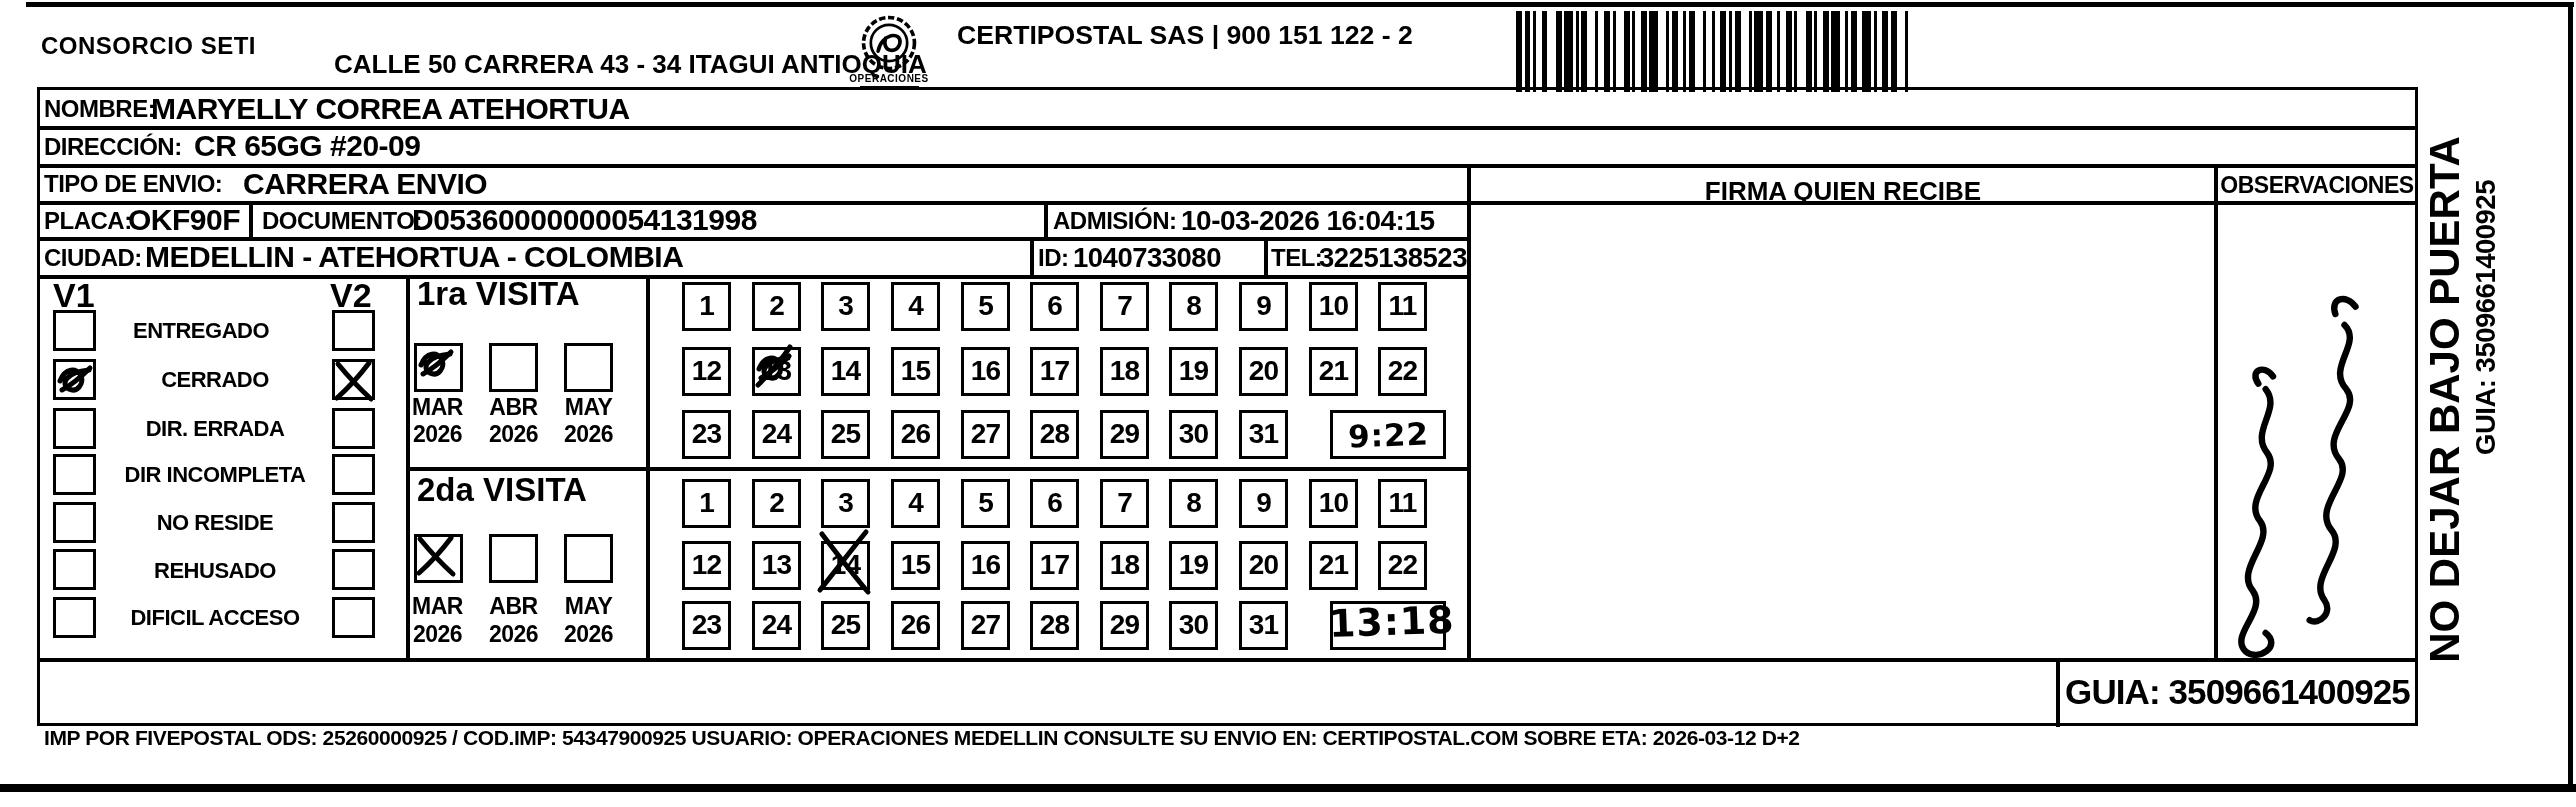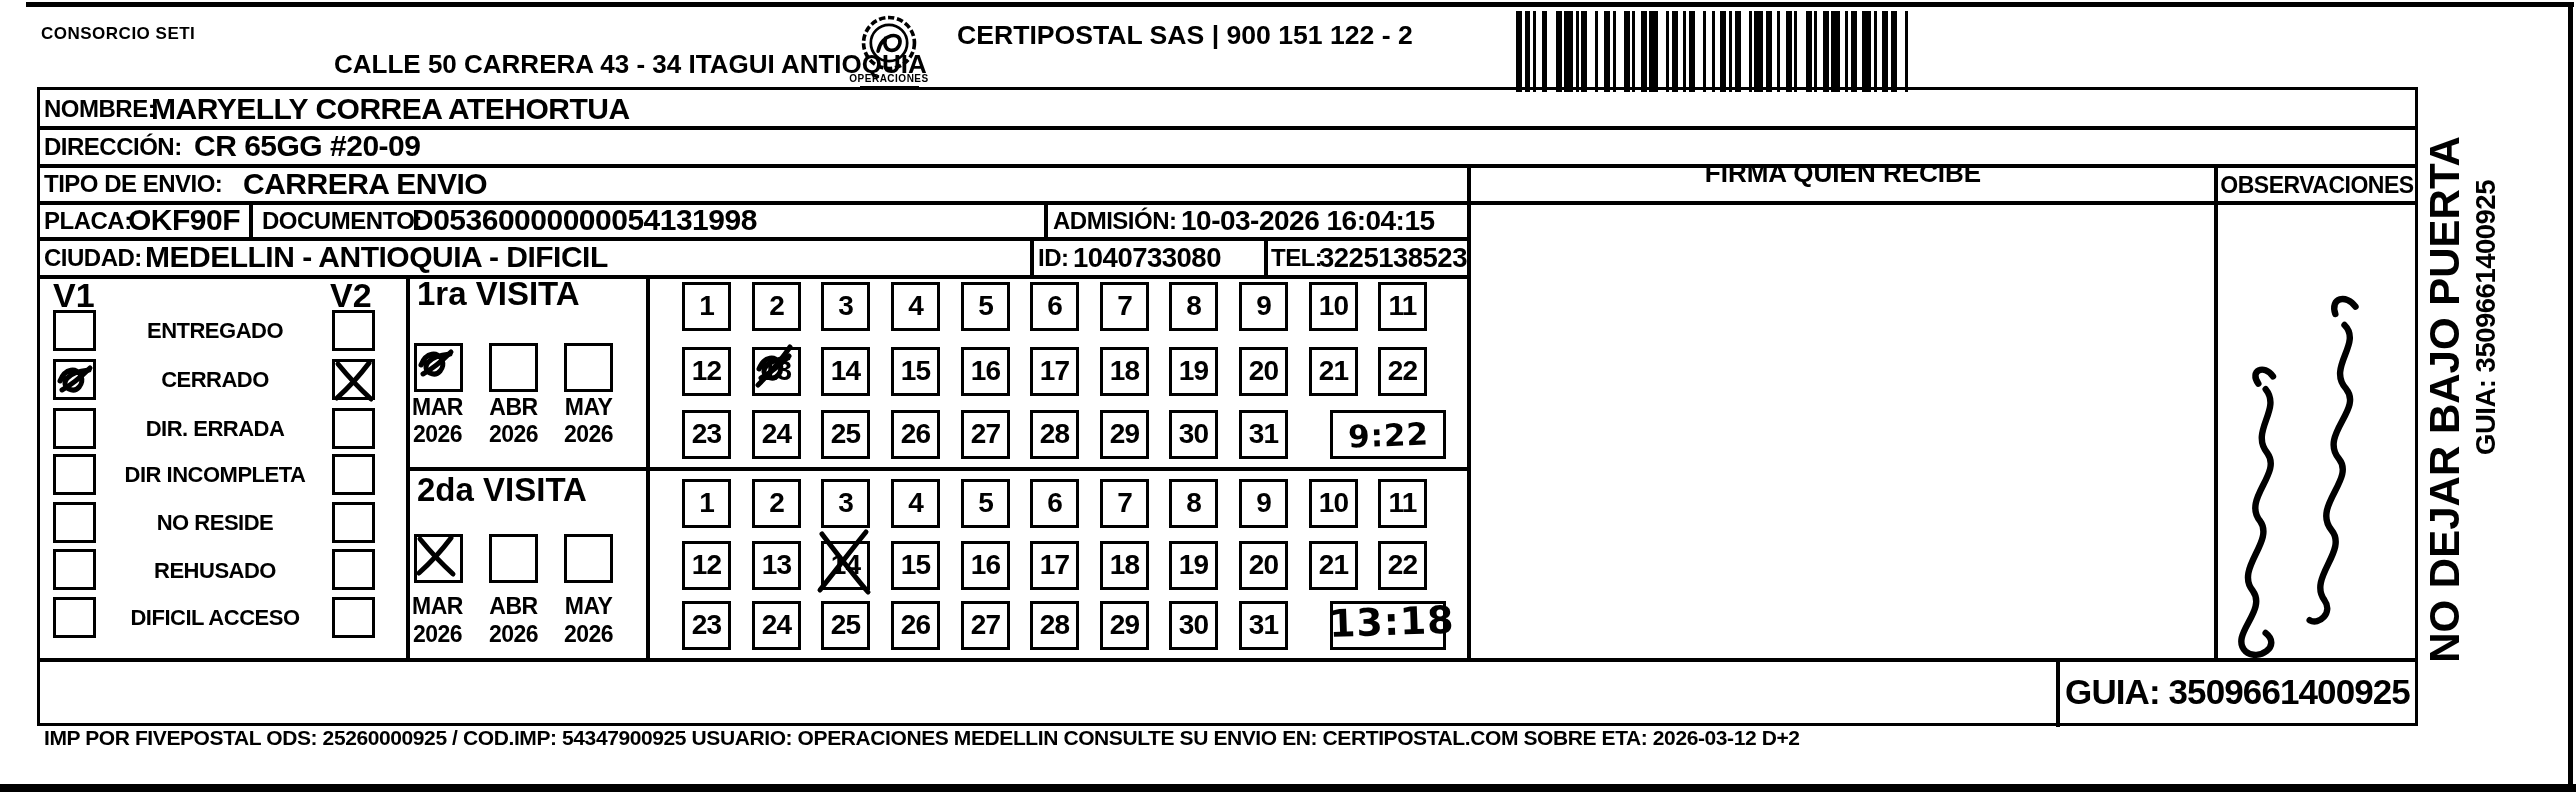--- a/index.html
+++ b/index.html
@@ -23,21 +23,21 @@
 </style>
 </head>
 <body>
 
 <div id="doc">
 
   <div class="line" style="left:26px;top:1.8px;width:2548px;height:5.5px;"></div>
   <div class="line" style="left:2568px;top:1.8px;width:4.6px;height:786px;"></div>
   <div class="line" style="left:0px;top:784px;width:2576px;height:8.2px;"></div>
 
-  <div class="hdr" style="left:41px;top:24px;font-size:17px;letter-spacing:0.5px;">CONSORCIO SETI</div>
+  <div class="hdr" style="left:41px;top:32px;font-size:24px;letter-spacing:0.5px;">CONSORCIO SETI</div>
   <div class="hdr" style="left:334px;top:49px;font-size:26px;">CALLE 50 CARRERA 43 - 34 ITAGUI ANTIOQUIA</div>
 
   <div class="abs" style="left:847px;top:13px;width:84px;height:77px;">
     <svg width="84" height="60" viewBox="0 0 92 66">
       <circle cx="46" cy="33" r="28" fill="none" stroke="#000" stroke-width="4" stroke-dasharray="7 3"></circle>
       <circle cx="46" cy="33" r="20" fill="none" stroke="#000" stroke-width="3"></circle>
       <path d="M34 42 C 38 22, 60 20, 58 33 C 56 45, 38 44, 42 28" fill="none" stroke="#000" stroke-width="4" stroke-linecap="round"></path>
     </svg>
     <div style="width:84px;text-align:center;font-weight:bold;font-size:10px;letter-spacing:0.5px;">OPERACIONES</div>
     <div class="line" style="position:relative;left:13px;top:1.8px;width:59px;height:1.8px;"></div>
@@ -109,32 +109,32 @@
   <div class="line" style="left:646px;top:275px;width:3.7px;height:386px;"></div>
   <div class="line" style="left:2056px;top:658px;width:3.7px;height:69px;"></div>
 
   <div class="lbl" style="left:44px;top:95px;">NOMBRE:</div>
   <div class="val" style="left:151px;top:92px;">MARYELLY CORREA ATEHORTUA</div>
   <div class="lbl" style="left:44px;top:133px;">DIRECCIÓN:</div>
   <div class="val" style="left:194px;top:129px;">CR 65GG #20-09</div>
   <div class="lbl" style="left:44px;top:170px;">TIPO DE ENVIO:</div>
   <div class="val" style="left:243px;top:167px;">CARRERA ENVIO</div>
 
-  <div class="hdr" style="left:1471px;top:158px;width:744px;text-align:center;font-size:26px;">FIRMA QUIEN RECIBE</div>
+  <div class="hdr" style="left:1471px;top:176px;width:744px;text-align:center;font-size:26px;">FIRMA QUIEN RECIBE</div>
   <div class="hdr" style="left:2218px;top:172px;width:198px;text-align:center;font-size:23px;letter-spacing:-0.5px;">OBSERVACIONES</div>
 
   <div class="lbl" style="left:44px;top:207px;">PLACA:</div>
   <div class="val" style="left:128px;top:203px;">OKF90F</div>
   <div class="lbl" style="left:262px;top:207px;">DOCUMENTO:</div>
   <div class="val" style="left:412px;top:203px;">D05360000000054131998</div>
   <div class="lbl" style="left:1053px;top:207px;">ADMISIÓN:</div>
   <div class="val" style="left:1181px;top:205px;font-size:28px;">10-03-2026 16:04:15</div>
 
   <div class="lbl" style="left:44px;top:244px;">CIUDAD:</div>
-  <div class="val" style="left:145px;top:240px;">MEDELLIN - ANTIOQUIA - DIFICIL</div>
+  <div class="val" style="left:145px;top:240px;">MEDELLIN - ATEHORTUA - COLOMBIA</div>
   <div class="lbl" style="left:1038px;top:244px;">ID:</div>
   <div class="val" style="left:1073px;top:242px;font-size:27.5px;">1040733080</div>
   <div class="lbl" style="left:1271px;top:244px;">TEL:</div>
   <div class="val" style="left:1319px;top:242px;font-size:27.5px;">3225138523</div>
 
   <div class="hdr" style="left:53px;top:276px;font-size:34px;">V1</div>
   <div class="hdr" style="left:330px;top:276px;font-size:34px;">V2</div>
 
   <div class="hdr" style="left:417px;top:275px;font-size:33px;">1ra VISITA</div>
   <div class="hdr" style="left:417px;top:471px;font-size:33px;">2da VISITA</div>
@@ -148,21 +148,21 @@
     </g>
   </svg>
 
   <div class="vrt" style="left:2161px;top:375px;width:568px;height:49px;font-size:42px;letter-spacing:0px;">NO DEJAR BAJO PUERTA</div>
   <div class="vrt" style="left:2330px;top:302px;width:311px;height:31px;font-size:27.5px;letter-spacing:-0.5px;">GUIA: 3509661400925</div>
 
   <div class="hdr" style="left:44px;top:693px;font-size:21px;letter-spacing:-0.4px;margin-top:33px;">IMP POR FIVEPOSTAL ODS: 25260000925 / COD.IMP: 54347900925 USUARIO: OPERACIONES MEDELLIN CONSULTE SU ENVIO EN: CERTIPOSTAL.COM SOBRE ETA: 2026-03-12 D+2</div>
   <div class="hdr" style="left:2060px;top:672px;width:355px;text-align:center;font-size:35px;letter-spacing:-0.9px;">GUIA: 3509661400925</div>
 
 <div class="cb" style="left: 53px; top: 310px;"></div>
-    <div class="statlbl" style="left: 95px; top: 318px;">ENTREGADO</div>
+    <div class="statlbl" style="left: 81px; top: 318px;">ENTREGADO</div>
     <div class="cb" style="left: 332px; top: 310px;"></div>
     <div class="cb" style="left: 53px; top: 359px;">
       <svg viewBox="0 0 44 44" style="position: absolute; left: -2.7px; top: -2.7px; width: 44px; height: 44px; overflow: visible;">
         <path d="M7 22 C 12 9, 24 8, 28 17 C 31 25, 24 34, 16 30 C 7 25, 13 13, 36 11" fill="none" stroke="#000" stroke-width="5" stroke-linecap="round"></path>
         <path d="M9 31 C 18 26, 28 18, 37 9" fill="none" stroke="#000" stroke-width="5" stroke-linecap="round"></path>
       </svg>
     </div>
     <div class="statlbl" style="left: 95px; top: 367px;">CERRADO</div>
     <div class="cb" style="left: 332px; top: 359px;">
       <svg viewBox="0 0 44 44" style="position: absolute; left: -2.7px; top: -2.7px; width: 44px; height: 44px; overflow: visible;">

